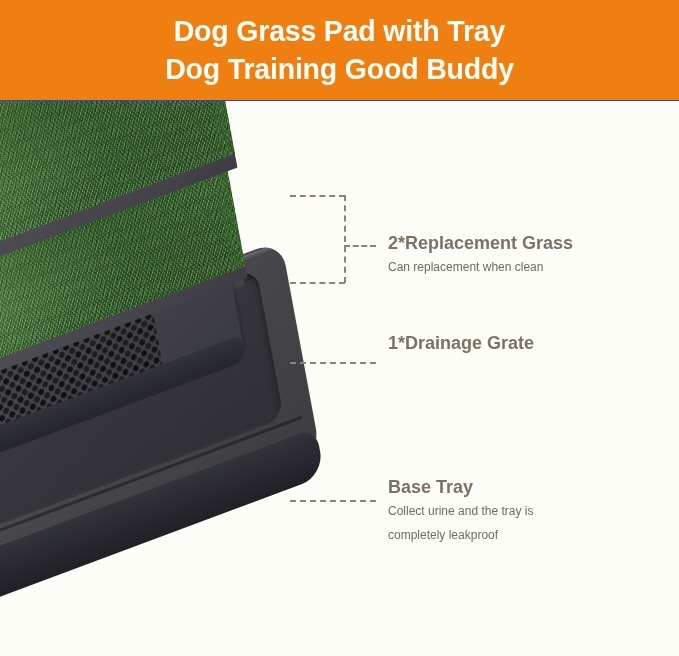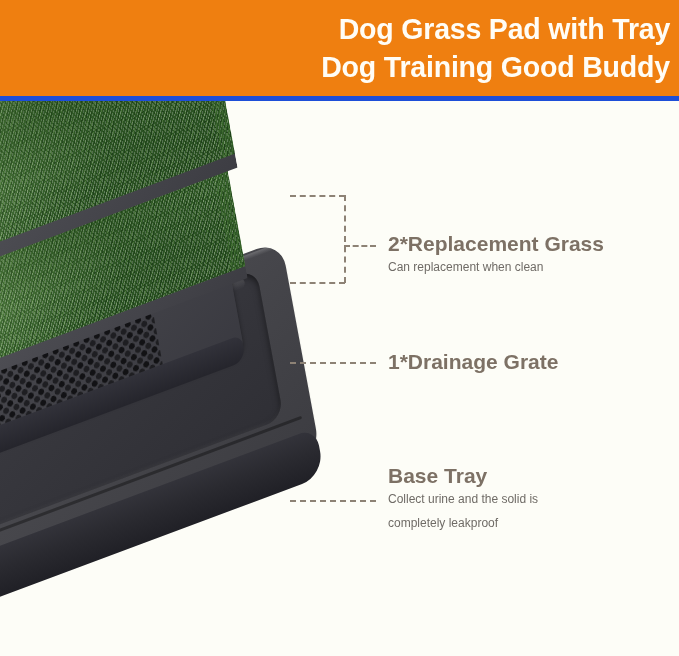--- a/index.html
+++ b/index.html
@@ -11,22 +11,22 @@
     position:relative;
   }
   #page{position:relative;width:679px;height:656px;overflow:hidden;background:#fdfdf7;}
 
   
   .banner{
     position:absolute;left:0;top:0;width:679px;height:101px;
     background:#ef7f10;
     box-sizing:border-box;
     display:flex;flex-direction:column;
-    align-items:flex-end;justify-content:center;
-    border-bottom:5px solid #1d4ed8;
+    align-items:center;justify-content:center;
+    border-bottom:1px solid #1d4ed8;
   }
   .banner-line{
     color:#fffdf6;
     font-weight:bold;
     font-size:30px;
     line-height:38px;
     letter-spacing:-0.2px;
     white-space:nowrap;
     transform:scaleX(0.95);
     text-align:center;
@@ -162,21 +162,21 @@
   .dash-v{
     position:absolute;width:0;
     border-left:2px dashed #8d8275;
   }
 
   
   .callout{position:absolute;}
   .callout-title{
     color:#7d7165;
     font-weight:bold;
-    font-size:21px;
+    font-size:18px;
     line-height:23px;
     white-space:nowrap;
   }
   .callout-desc{
     color:#6f6b66;
     font-size:12px;
     line-height:24px;
     white-space:pre-line;
   }
 </style>
@@ -242,23 +242,23 @@
 
   <div class="leader">
     <div class="dash-h" style="left:290px;top:500px;width:86px;"></div>
   </div>
 
   <div class="callout" style="left:388px;top:232px;">
     <div class="callout-title">2*Replacement Grass</div>
     <div class="callout-desc">Can replacement when clean</div>
   </div>
 
-  <div class="callout" style="left:388px;top:350px;">
+  <div class="callout" style="left:388px;top:332px;">
     <div class="callout-title">1*Drainage Grate</div>
   </div>
 
-  <div class="callout" style="left:388px;top:464px;">
+  <div class="callout" style="left:388px;top:476px;">
     <div class="callout-title">Base Tray</div>
-    <div class="callout-desc">Collect urine and the solid is
+    <div class="callout-desc">Collect urine and the tray is
 completely leakproof</div>
   </div>
 
 </div>
 
 </body></html>

